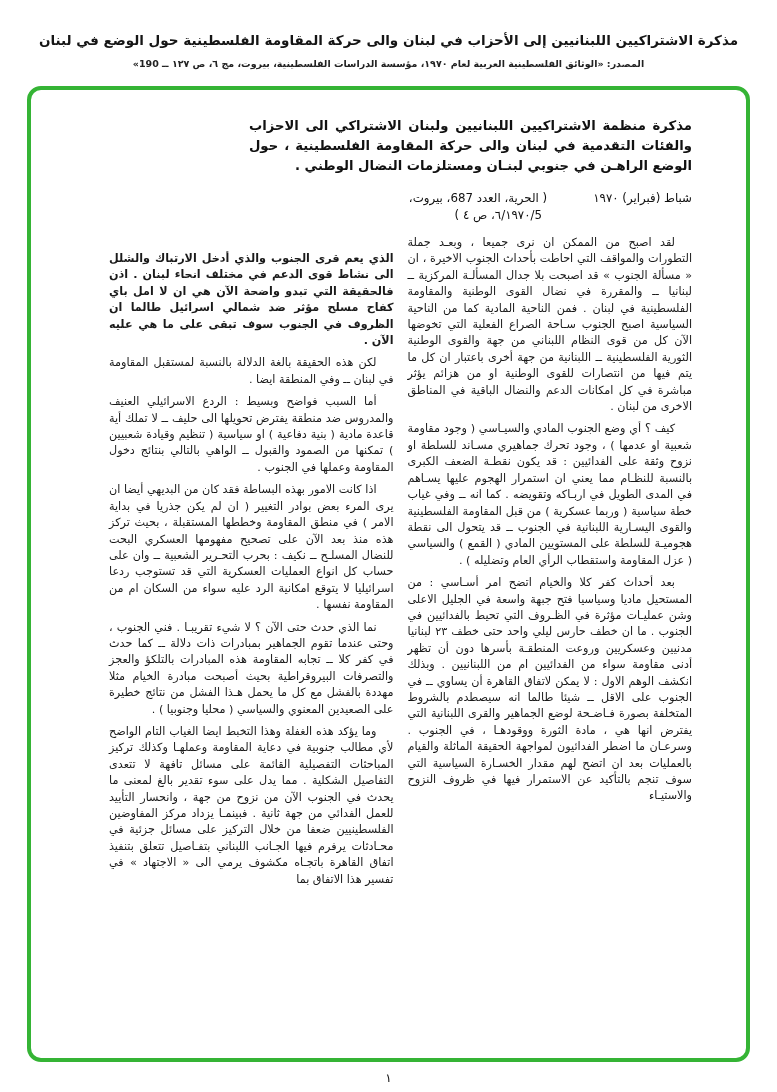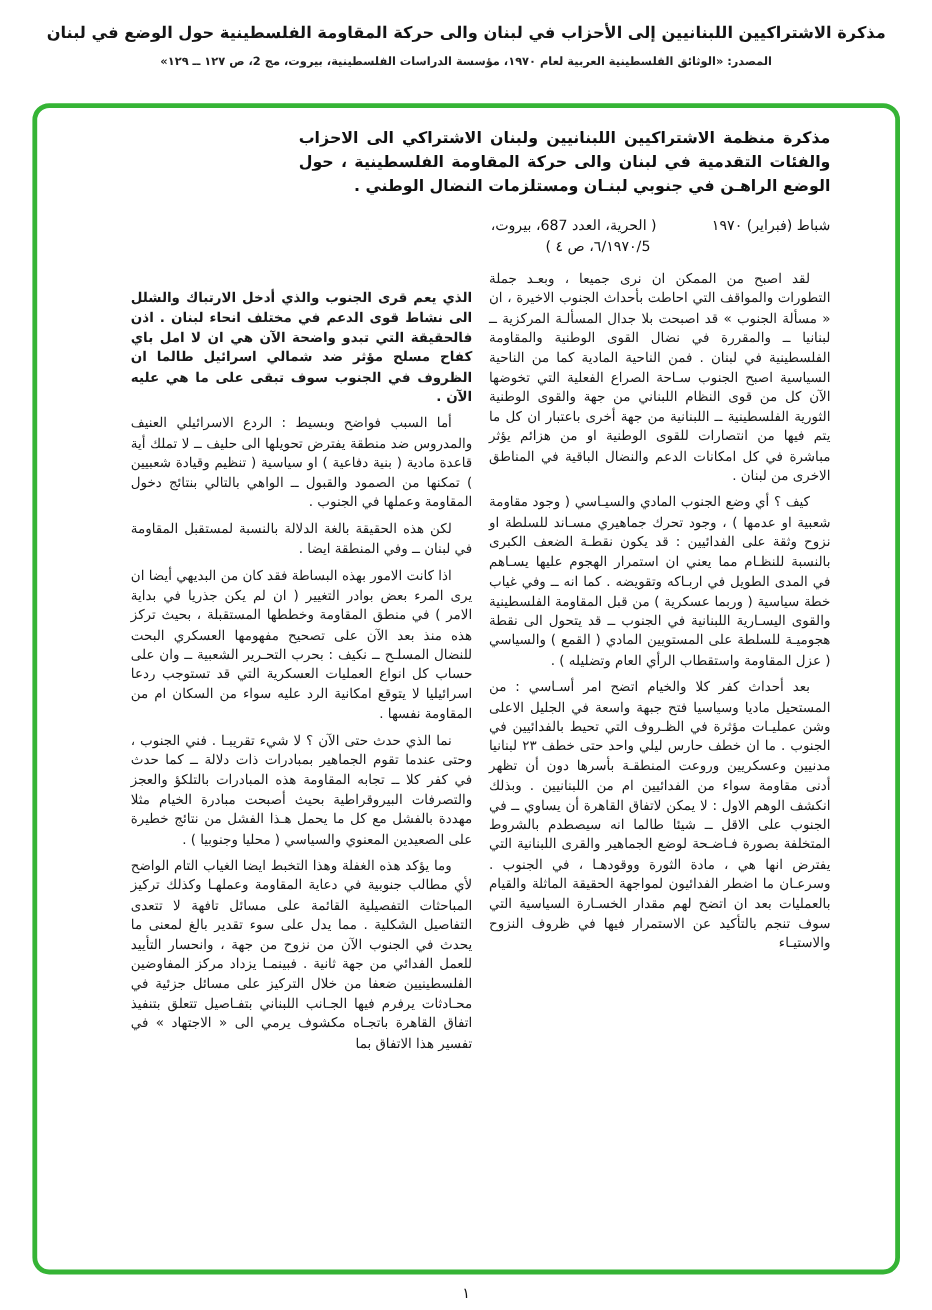--- a/index.html
+++ b/index.html
@@ -11,21 +11,21 @@
     position: relative;
     width: 777px;
     height: 1092px;
     background: #ffffff;
     font-family: "DejaVu Sans", sans-serif;
     color: #151515;
     direction: rtl;
     overflow: hidden;
   }
   .top-header {
-    padding-top: 20px;
+    padding-top: 32px;
     text-align: center;
   }
   .doc-title {
     font-size: 13.5px;
     font-weight: bold;
     line-height: 1.3;
     padding: 0 30px;
   }
   .doc-source {
     margin-top: 8px;
@@ -35,21 +35,21 @@
   }
   .green-box {
     position: absolute;
     left: 27px;
     right: 27px;
     top: 86px;
     bottom: 30px;
     border: 4px solid var(--frame-green, #35b435);
     border-radius: 14px;
     box-sizing: border-box;
-    padding: 16px 54px 12px 78px;
+    padding: 26px 54px 12px 78px;
     overflow: hidden;
     background: #ffffff;
   }
   .heading {
     width: 76%;
     font-size: 13.2px;
     font-weight: bold;
     line-height: 20px;
     text-align: justify;
     color: #111111;
@@ -101,21 +101,21 @@
     color: #111111;
   }
 </style>
 </head>
 <body>
 
 <div class="page">
 
   <div class="top-header">
     <div class="doc-title">مذكرة الاشتراكيين اللبنانيين إلى الأحزاب في لبنان والى حركة المقاومة الفلسطينية  حول الوضع في لبنان</div>
-    <div class="doc-source">المصدر: «الوثائق الفلسطينية العربية لعام ١٩٧٠، مؤسسة الدراسات الفلسطينية، بيروت، مج 2، ص ١٢٧ ــ ١٢٩»</div>
+    <div class="doc-source">المصدر: «الوثائق الفلسطينية العربية لعام ١٩٧٠، مؤسسة الدراسات الفلسطينية، بيروت، مج ٦، ص ١٢٧ ــ 190»</div>
   </div>
 
   <div class="green-box">
 
     <div class="heading">مذكرة منظمة الاشتراكيين اللبنانيين ولبنان الاشتراكي الى الاحزاب والفئات التقدمية في لبنان والى حركة المقاومة الفلسطينية ، حول الوضع الراهـن في جنوبي لبنـان ومستلزمات النضال الوطني .</div>
 
     <div class="dateline">
       <div class="dl1">
         <span>شباط (فبراير) ١٩٧٠</span>
         <span>( الحرية، العدد 687، بيروت،</span>
@@ -126,22 +126,22 @@
     <div class="columns">
 
       <div class="col">
         <p>لقد اصبح من الممكن ان نرى جميعا ، وبعـد جملة التطورات والمواقف التي احاطت بأحداث الجنوب الاخيرة ، ان « مسألة الجنوب » قد اصبحت بلا جدال المسألـة المركزية ــ لبنانيا ــ والمقررة في نضال القوى الوطنية والمقاومة الفلسطينية في لبنان . فمن الناحية المادية كما من الناحية السياسية اصبح الجنوب سـاحة الصراع الفعلية التي تخوضها الآن كل من قوى النظام اللبناني من جهة والقوى الوطنية الثورية الفلسطينية ــ اللبنانية من جهة أخرى باعتبار ان كل ما يتم فيها من انتصارات للقوى الوطنية او من هزائم يؤثر مباشرة في كل امكانات الدعم والنضال الباقية في المناطق الاخرى من لبنان .</p>
         <p>كيف ؟ أي وضع الجنوب المادي والسيـاسي ( وجود مقاومة شعبية او عدمها ) ، وجود تحرك جماهيري مسـاند للسلطة او نزوح وثقة على الفدائيين : قد يكون نقطـة الضعف الكبرى بالنسبة للنظـام مما يعني ان استمرار الهجوم عليها يسـاهم في المدى الطويل في اربـاكه وتقويضه . كما انه ــ وفي غياب خطة سياسية ( وربما عسكرية ) من قبل المقاومة الفلسطينية والقوى اليسـارية اللبنانية في الجنوب ــ قد يتحول الى نقطة هجوميـة للسلطة على المستويين المادي ( القمع ) والسياسي ( عزل المقاومة واستقطاب الرأي العام وتضليله ) .</p>
         <p>بعد أحداث كفر كلا والخيام اتضح امر أسـاسي : من المستحيل ماديا وسياسيا فتح جبهة واسعة في الجليل الاعلى وشن عمليـات مؤثرة في الظـروف التي تحيط بالفدائيين في الجنوب . ما ان خطف حارس ليلي واحد حتى خطف ٢٣ لبنانيا مدنيين وعسكريين وروعت المنطقـة بأسرها دون أن تظهر أدنى مقاومة سواء من الفدائيين ام من اللبنانيين . وبذلك انكشف الوهم الاول : لا يمكن لاتفاق القاهرة أن يساوي ــ في الجنوب على الاقل ــ شيئا طالما انه سيصطدم بالشروط المتخلفة بصورة فـاضـحة لوضع الجماهير والقرى اللبنانية التي يفترض انها هي ، مادة الثورة ووقودهـا ، في الجنوب . وسرعـان ما اضطر الفدائيون لمواجهة الحقيقة الماثلة والقيام بالعمليات بعد ان اتضح لهم مقدار الخسـارة السياسية التي سوف تنجم بالتأكيد عن الاستمرار فيها في ظروف النزوح والاستيـاء</p>
       </div>
 
       <div class="col">
         <p class="no-indent bold-p">الذي يعم قرى الجنوب والذي أدخل الارتباك والشلل الى نشاط قوى الدعم في مختلف انحاء لبنان . اذن فالحقيقة التي تبدو واضحة الآن هي ان لا امل باي كفاح مسلح مؤثر ضد شمالي اسرائيل طالما ان الظروف في الجنوب سوف تبقى على ما هي عليه الآن .</p>
+        <p>لكن هذه الحقيقة بالغة الدلالة بالنسبة لمستقبل المقاومة في لبنان ــ وفي المنطقة ايضا .</p>
         <p>أما السبب فواضح وبسيط : الردع الاسرائيلي العنيف والمدروس ضد منطقة يفترض تحويلها الى حليف ــ لا تملك أية قاعدة مادية ( بنية دفاعية ) او سياسية ( تنظيم وقيادة شعبيين ) تمكنها من الصمود والقبول ــ الواهي بالتالي بنتائج دخول المقاومة وعملها في الجنوب .</p>
-        <p>لكن هذه الحقيقة بالغة الدلالة بالنسبة لمستقبل المقاومة في لبنان ــ وفي المنطقة ايضا .</p>
         <p>اذا كانت الامور بهذه البساطة فقد كان من البديهي أيضا ان يرى المرء بعض بوادر التغيير ( ان لم يكن جذريا في بداية الامر ) في منطق المقاومة وخططها المستقبلة ، بحيث تركز هذه منذ بعد الآن على تصحيح مفهومها العسكري البحت للنضال المسلـح ــ نكيف : بحرب التحـرير الشعبية ــ وان على حساب كل انواع العمليات العسكرية التي قد تستوجب ردعا اسرائيليا لا يتوقع امكانية الرد عليه سواء من السكان ام من المقاومة نفسها .</p>
         <p>نما الذي حدث حتى الآن ؟ لا شيء تقريبـا . فني الجنوب ، وحتى عندما تقوم الجماهير بمبادرات ذات دلالة ــ كما حدث في كفر كلا ــ تجابه المقاومة هذه المبادرات بالتلكؤ والعجز والتصرفات البيروقراطية بحيث أصبحت مبادرة الخيام مثلا مهددة بالفشل مع كل ما يحمل هـذا الفشل من نتائج خطيرة على الصعيدين المعنوي والسياسي ( محليا وجنوبيا ) .</p>
         <p>وما يؤكد هذه الغفلة وهذا التخبط ايضا الغياب التام الواضح لأي مطالب جنوبية في دعاية المقاومة وعملهـا وكذلك تركيز المباحثات التفصيلية القائمة على مسائل تافهة لا تتعدى التفاصيل الشكلية . مما يدل على سوء تقدير بالغ لمعنى ما يحدث في الجنوب الآن من نزوح من جهة ، وانحسار التأييد للعمل الفدائي من جهة ثانية . فبينمـا يزداد مركز المفاوضين الفلسطينيين ضعفا من خلال التركيز على مسائل جزئية في محـادثات يرفرم فيها الجـانب اللبناني بتفـاصيل تتعلق بتنفيذ اتفاق القاهرة باتجـاه مكشوف يرمي الى « الاجتهاد » في تفسير هذا الاتفاق بما</p>
       </div>
 
     </div>
 
   </div>
 
   <div class="page-number">١</div>

